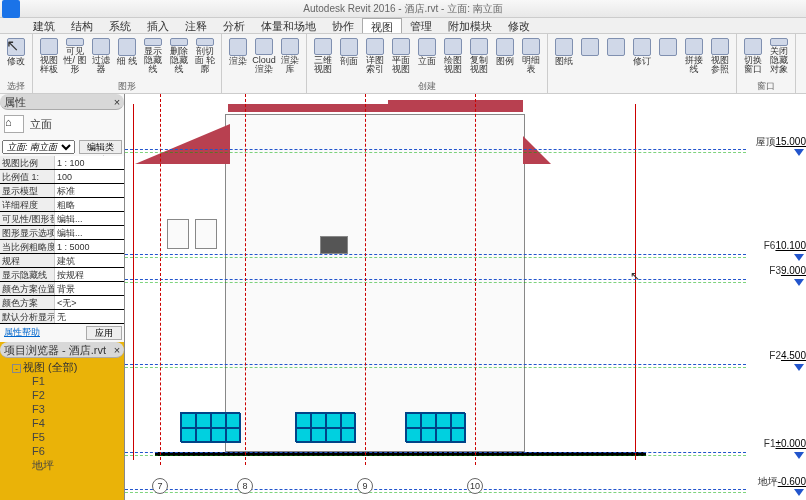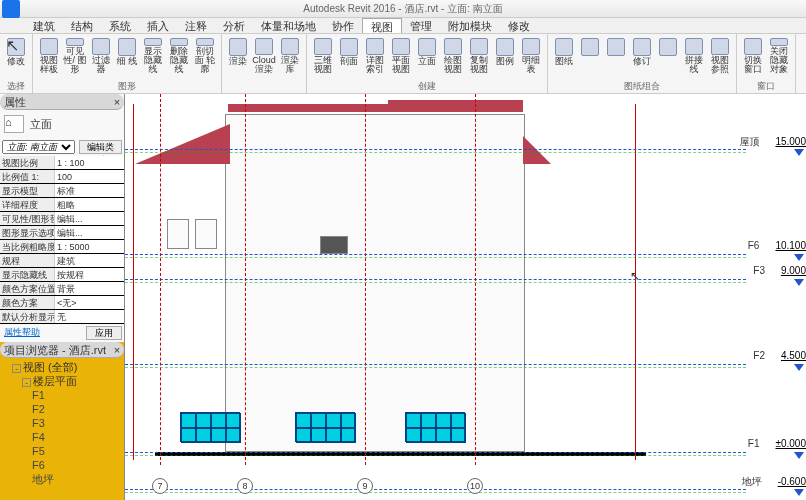--- a/index.html
+++ b/index.html
@@ -35,21 +35,21 @@
 .browser{flex:1;background:#eab308;overflow:hidden;}
 .tree{padding:2px 0 2px 4px;font-size:10px;line-height:14px;}
 .tree .lv1{padding-left:8px;}
 .tree .lv2{padding-left:18px;}
 .tree .lv3{padding-left:28px;color:#444;}
 .tree .exp{display:inline-block;width:9px;height:9px;border:1px solid #888;text-align:center;line-height:7px;font-size:8px;margin-right:2px;cursor:pointer;}
 .canvas{flex:1;position:relative;background:#fff;overflow:hidden;}
 .grid-line{position:absolute;top:0;bottom:35px;width:0;border-left:1px dashed #c00;}
 .grid-bubble{position:absolute;bottom:6px;width:16px;height:16px;border:1px solid #666;border-radius:50%;text-align:center;line-height:14px;font-size:9px;background:#fff;}
 .level{position:absolute;right:6px;height:0;}
-.level .mk{position:absolute;right:0;top:-14px;display:flex;align-items:baseline;gap:16px;}
+.level .mk{position:absolute;right:0;top:-14px;display:flex;align-items:baseline;gap:0;}
 .level .nm{font-size:10px;}
 .level .va{font-size:10px;text-decoration:underline;color:#000;}
 .level .tri{width:0;height:0;border-left:5px solid transparent;border-right:5px solid transparent;border-top:7px solid #2255cc;position:absolute;right:2px;top:0;}
 .level-line{position:absolute;left:0;right:60px;top:0;}
 .ll-dash{border-top:1px dashed #2255cc;}
 .ll-green{border-top:1px dashed #0a0;opacity:.5;}
 .roof{position:absolute;background:#b84050;}
 .wall{position:absolute;background:#fafafa;border:1px solid #888;}
 .window{position:absolute;background:#00d0e0;border:1px solid #048;}
 .window .pane{position:absolute;border:1px solid #048;}
@@ -216,21 +216,20 @@
         <div class="ribbon-btn">
           <div class="ribbon-ico"></div>
           <div class="ribbon-lbl">拼接线</div>
         </div>
         <div class="ribbon-btn">
           <div class="ribbon-ico"></div>
           <div class="ribbon-lbl">视图
 参照</div>
         </div>
       </div>
-      <div class="ribbon-group-name">图纸组合</div>
     </div>
     <div class="ribbon-group">
       <div class="ribbon-group-items">
         <div class="ribbon-btn">
           <div class="ribbon-ico"></div>
           <div class="ribbon-lbl">切换
 窗口</div>
         </div>
         <div class="ribbon-btn">
           <div class="ribbon-ico"></div>
@@ -313,21 +312,20 @@
         <button class="apply-btn">应用</button>
       </div>
     </div>
     <div class="browser">
       <div class="panel-hdr">
         <span>项目浏览器 - 酒店.rvt</span>
         <span class="x">×</span>
       </div>
       <div class="tree" id="tree">
           <div class="lv1"><span class="exp">-</span><span>视图 (全部)</span></div>
-          <div class="lv2"><span class="exp">-</span><span>楼层平面</span></div>
           <div class="lv3"><span>F1</span></div>
           <div class="lv3"><span>F2</span></div>
           <div class="lv3"><span>F3</span></div>
           <div class="lv3"><span>F4</span></div>
           <div class="lv3"><span>F5</span></div>
           <div class="lv3"><span>F6</span></div>
           <div class="lv3"><span>地坪</span></div>
         </div>
     </div>
   </div>

